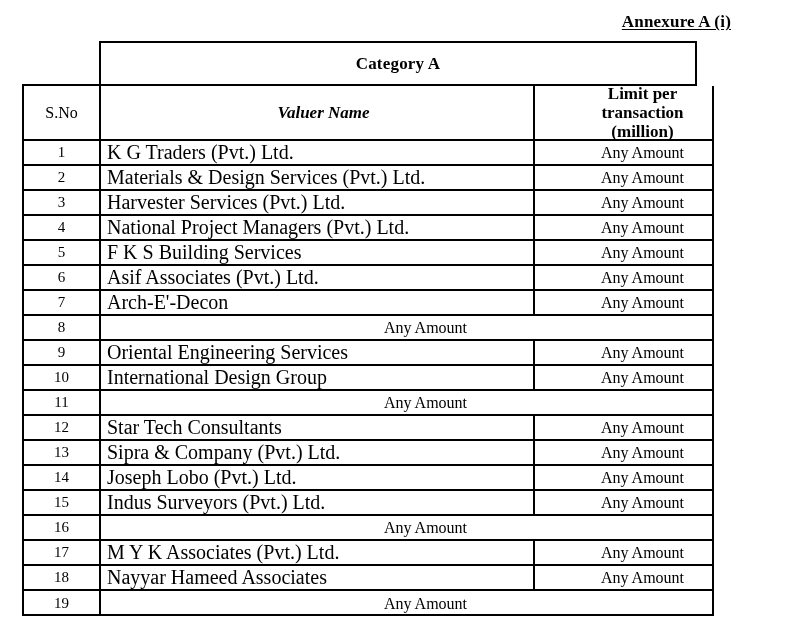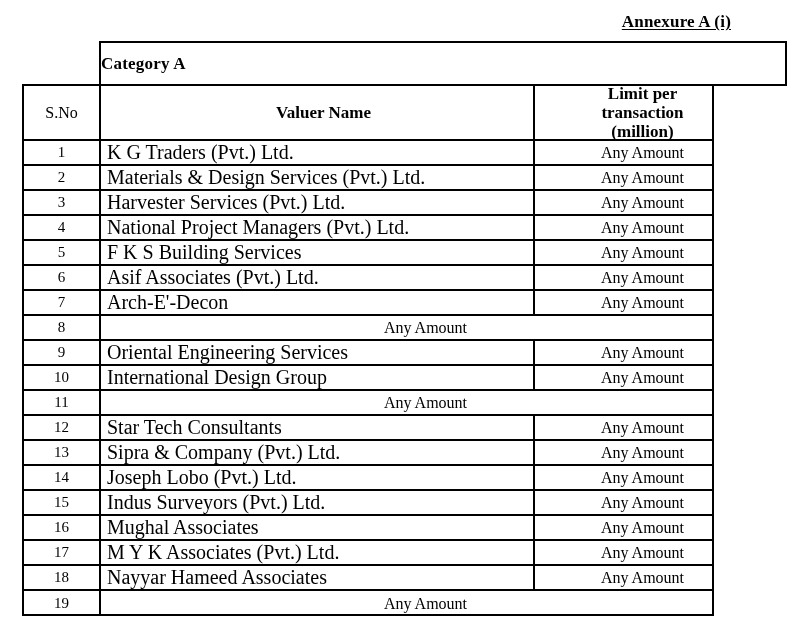--- a/index.html
+++ b/index.html
@@ -41,28 +41,28 @@
     width: 765px;
     height: 575px;
     box-sizing: border-box;
   }
 
   
   .cat-row {
     position: absolute;
     left: 77px;
     top: 0;
-    width: 688px;
+    width: 598px;
     height: 45px;
     box-sizing: border-box;
     border: 2px solid #000;
     border-bottom: 2px solid #000;
     display: flex;
     align-items: center;
-    justify-content: flex-start;
+    justify-content: center;
     background: #fff;
   }
   .cat-row .cat-label {
     font-size: 17px;
     font-weight: bold;
     letter-spacing: 0.2px;
   }
 
   
   .cat-gap-rule {
@@ -130,20 +130,21 @@
 
   .head-row .c-sno {
     font-size: 16px;
     font-weight: normal;
   }
   .head-row .c-name {
     font-weight: bold;
     font-size: 17px;
     justify-content: center;
     padding-left: 13px;
+    font-style: italic;
   }
   .head-row .c-limit {
     font-weight: bold;
     font-size: 17px;
     line-height: 1.12;
     text-align: center;
     flex-direction: column;
     justify-content: center;
   }
   .head-row .c-limit .ln { display: block; }
@@ -245,21 +246,20 @@
           <div class="c-name">Joseph Lobo (Pvt.) Ltd.</div>
           <div class="c-limit">Any Amount</div>
         </div>
         <div class="row data-row">
           <div class="c-sno">15</div>
           <div class="c-name">Indus Surveyors (Pvt.) Ltd.</div>
           <div class="c-limit">Any Amount</div>
         </div>
         <div class="row data-row">
           <div class="c-sno">16</div>
-          <div class="c-name">Mughal Associates</div>
           <div class="c-limit">Any Amount</div>
         </div>
         <div class="row data-row">
           <div class="c-sno">17</div>
           <div class="c-name">M Y K Associates (Pvt.) Ltd.</div>
           <div class="c-limit">Any Amount</div>
         </div>
         <div class="row data-row">
           <div class="c-sno">18</div>
           <div class="c-name">Nayyar Hameed Associates</div>

